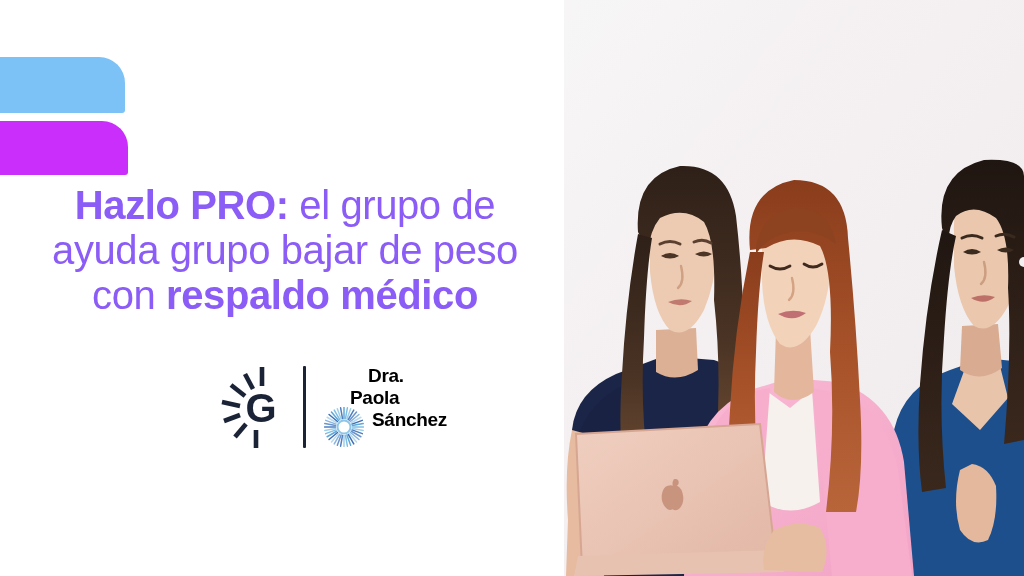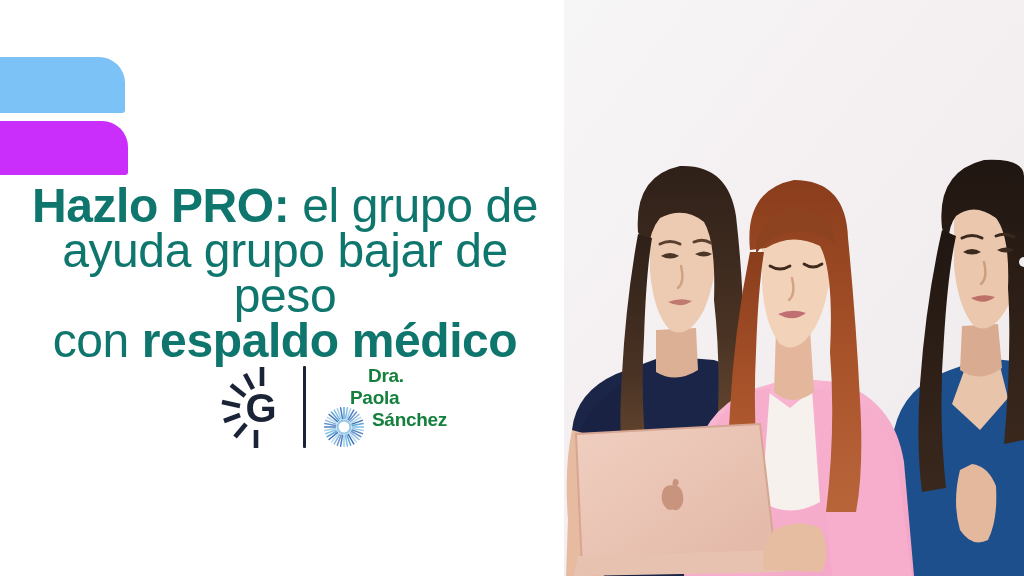--- a/index.html
+++ b/index.html
@@ -48,22 +48,22 @@
     border-top-right-radius: 26px;
     border-bottom-right-radius: 3px;
   }
 
   .headline {
     position: absolute;
     left: 30px;
     top: 183px;
     width: 510px;
     text-align: center;
-    color: #0f766e;
-    font-size: 48px;
+    color: #8b5cf6;
+    font-size: 40px;
     line-height: 45px;
     letter-spacing: -0.4px;
     font-weight: 400;
   }
   .headline .b { font-weight: 700; }
 
   
   .logo-lockup {
     position: absolute;
     left: 213px;
@@ -92,21 +92,21 @@
     position: relative;
     width: 140px;
     height: 84px;
     flex: 0 0 auto;
   }
   .doctor-lines {
     position: absolute;
     left: 22px;
     top: 0px;
     width: 118px;
-    color: #15803d;
+    color: #000000;
     font-size: 19px;
     line-height: 22px;
     font-weight: 700;
     letter-spacing: -0.3px;
   }
   .doctor-lines .l1 { display:block; padding-left: 22px; }
   .doctor-lines .l2 { display:block; padding-left: 4px; }
   .doctor-lines .l3 { display:block; padding-left: 26px; }
   .sunburst {
     position: absolute;

